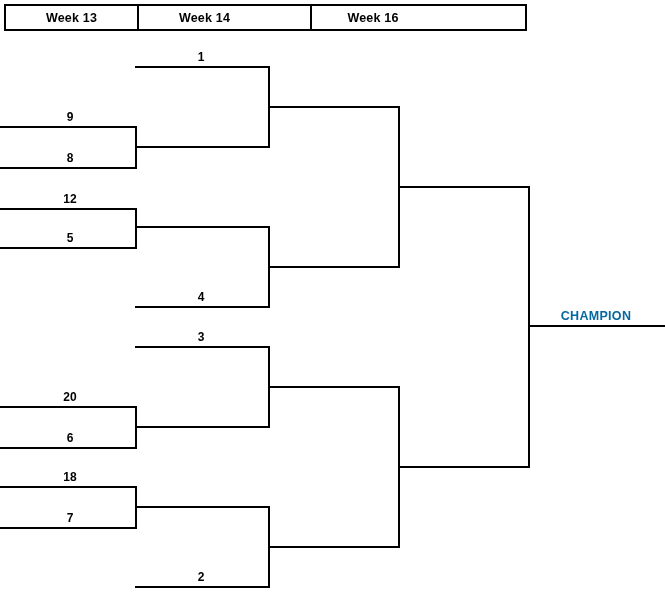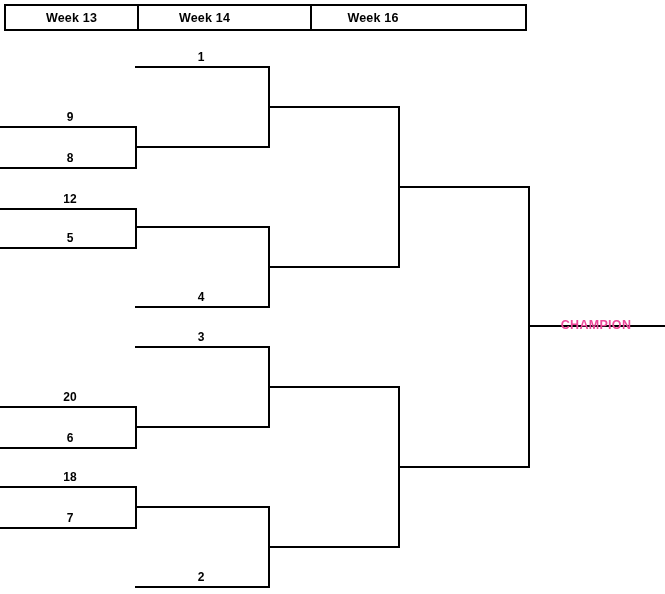--- a/index.html
+++ b/index.html
@@ -68,26 +68,25 @@
     color: #000000;
     text-align: center;
     white-space: nowrap;
     transform: translateX(-50%);
     line-height: 1;
   }
   .champion-label {
     position: absolute;
     font-size: 12.5px;
     font-weight: bold;
-    color: #ec4899;
+    color: #0369a1;
     white-space: nowrap;
     letter-spacing: 0.3px;
     transform: translateX(-50%);
     line-height: 1;
-    margin-top: 9px;
   }
 </style>
 </head>
 <body>
 
 <div id="bracket-root">
 
   <div class="week-header">
     <div class="week-cell w1">Week 13</div>
     <div class="week-cell w2">Week 14</div>

